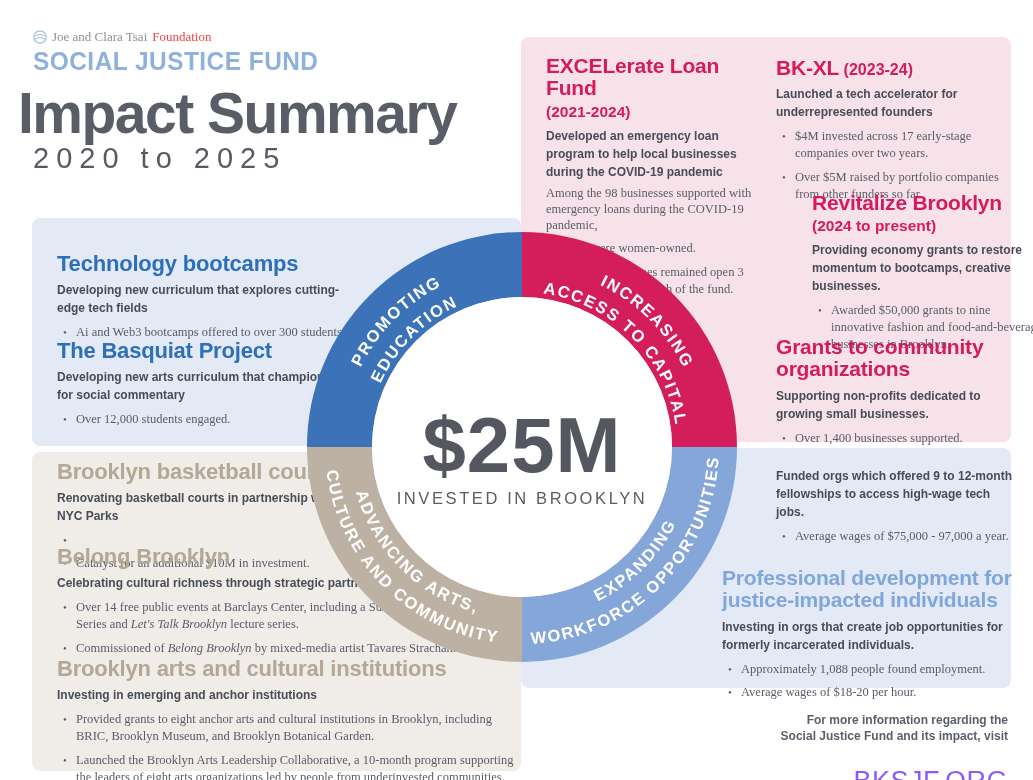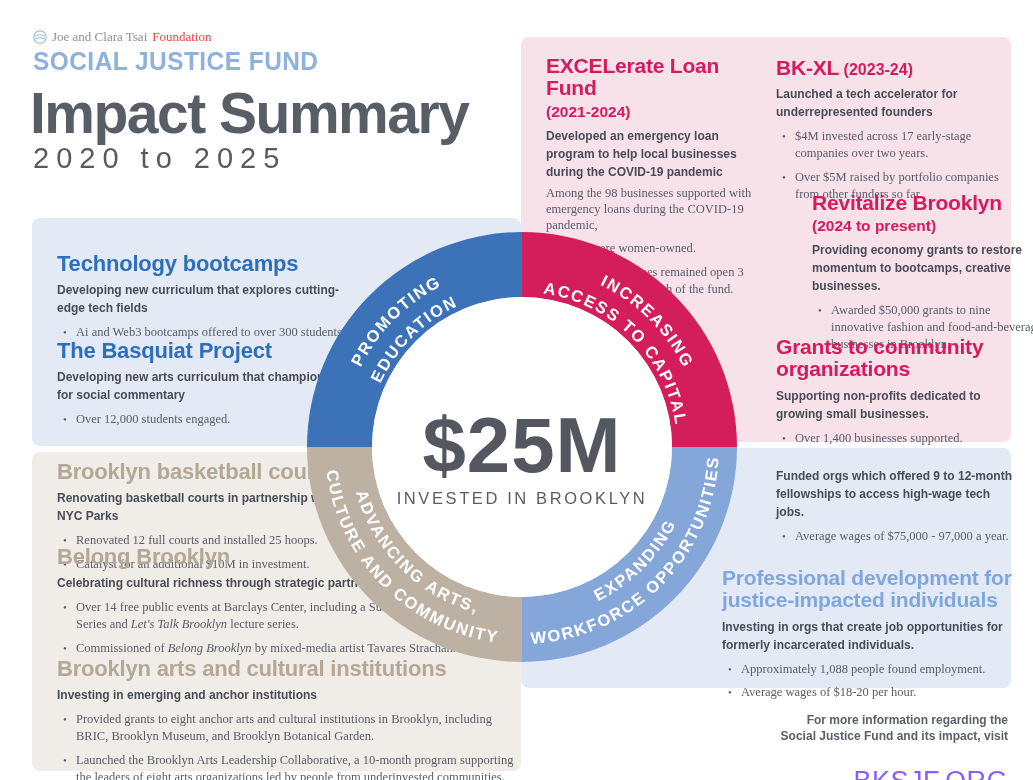--- a/index.html
+++ b/index.html
@@ -11,21 +11,21 @@
   .panel-pink  { background:#f8e2ea; }
   .panel-blue  { background:#e3eaf6; }
   .panel-beige { background:#f0ede9; }
 
   
   .brand-row { position:absolute; left:33px; top:29px; display:flex; align-items:center; gap:5px;
                font-family:"Liberation Serif", serif; font-size:13px; color:#8a9099;justify-content:space-between; }
   .brand-row .accent { color:#ef4444; }
   .program-title { position:absolute; left:33px; top:46px; font-size:26px; font-weight:bold;
                    color:#8eb1de; letter-spacing:0.5px; transform:scaleX(0.94); transform-origin:left; white-space:nowrap; }
-  .main-title { position:absolute; left:30px; top:80px; font-size:57px; font-weight:bold;
+  .main-title { position:absolute; left:18px; top:80px; font-size:57px; font-weight:bold;
                 color:#595d66; letter-spacing:-1.5px; white-space:nowrap; }
   .sub-title { position:absolute; left:33px; top:142px; font-size:29px; color:#565a63;
                letter-spacing:7px; white-space:nowrap; }
 
   
   .section { position:absolute; }
   .section h2 { margin:0; font-weight:bold; line-height:1.06; letter-spacing:-0.2px; }
   .section .suffix { font-size:16px; letter-spacing:0;margin-top:14px; }
   .section .sub { font-weight:bold; font-size:15.5px; margin-top:3px; }
   .crimson h2, .crimson .sub, .crimson .suffix { color:#d61a5e; }
@@ -175,21 +175,20 @@
           <span class="txt">Over 12,000 students engaged.</span>
         </li>
       </ul>
     </div>
   <div class="section tan" style="left:57px;  top:460px; width:306px;">
       <h2><span>Brooklyn basketball courts</span></h2>
       <div class="intro">Renovating basketball courts in partnership with NYC Parks</div>
       <ul class="bullets">
         <li>
           <span class="dot">•</span>
-          <span class="txt">Renovated 12 full courts and installed 25 hoops.</span>
         </li>
         <li>
           <span class="dot">•</span>
           <span class="txt">Catalyst for an additional $10M in investment.</span>
         </li>
       </ul>
     </div>
   <div class="section tan" style="left:57px;  top:545px; width:428px;">
       <h2><span>Belong Brooklyn</span></h2>
       <div class="intro">Celebrating cultural richness through strategic partnerships</div>

